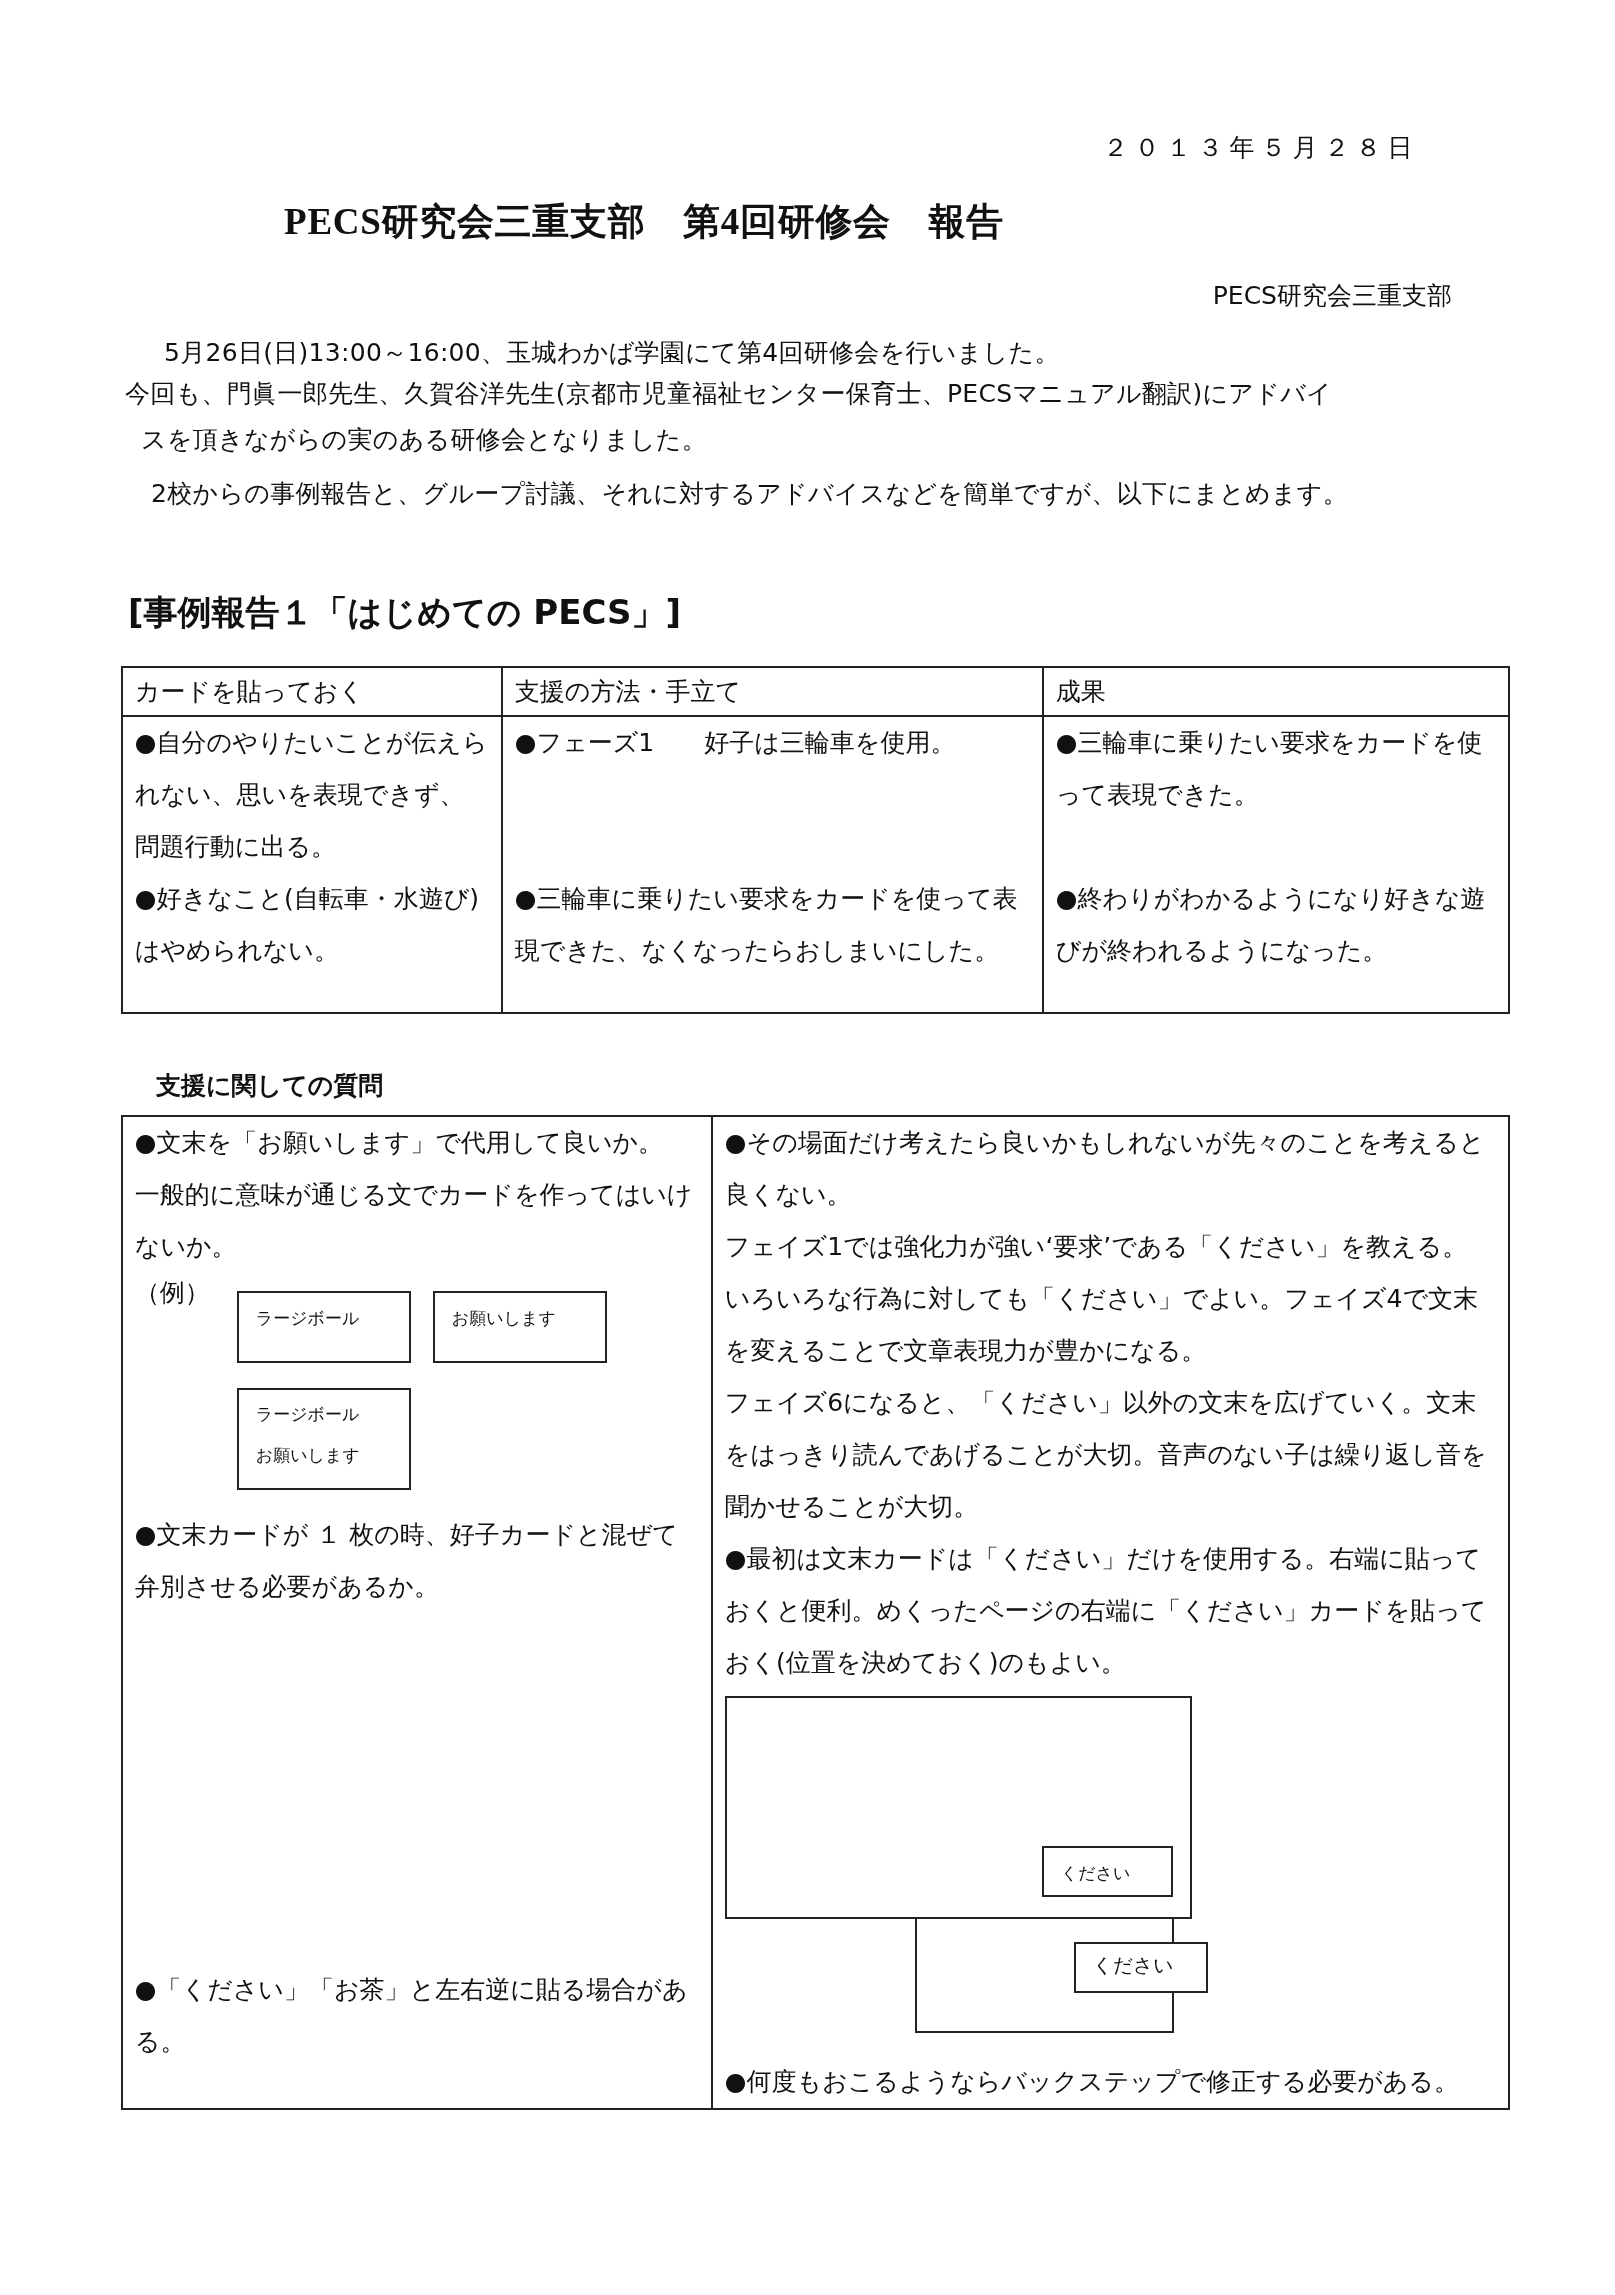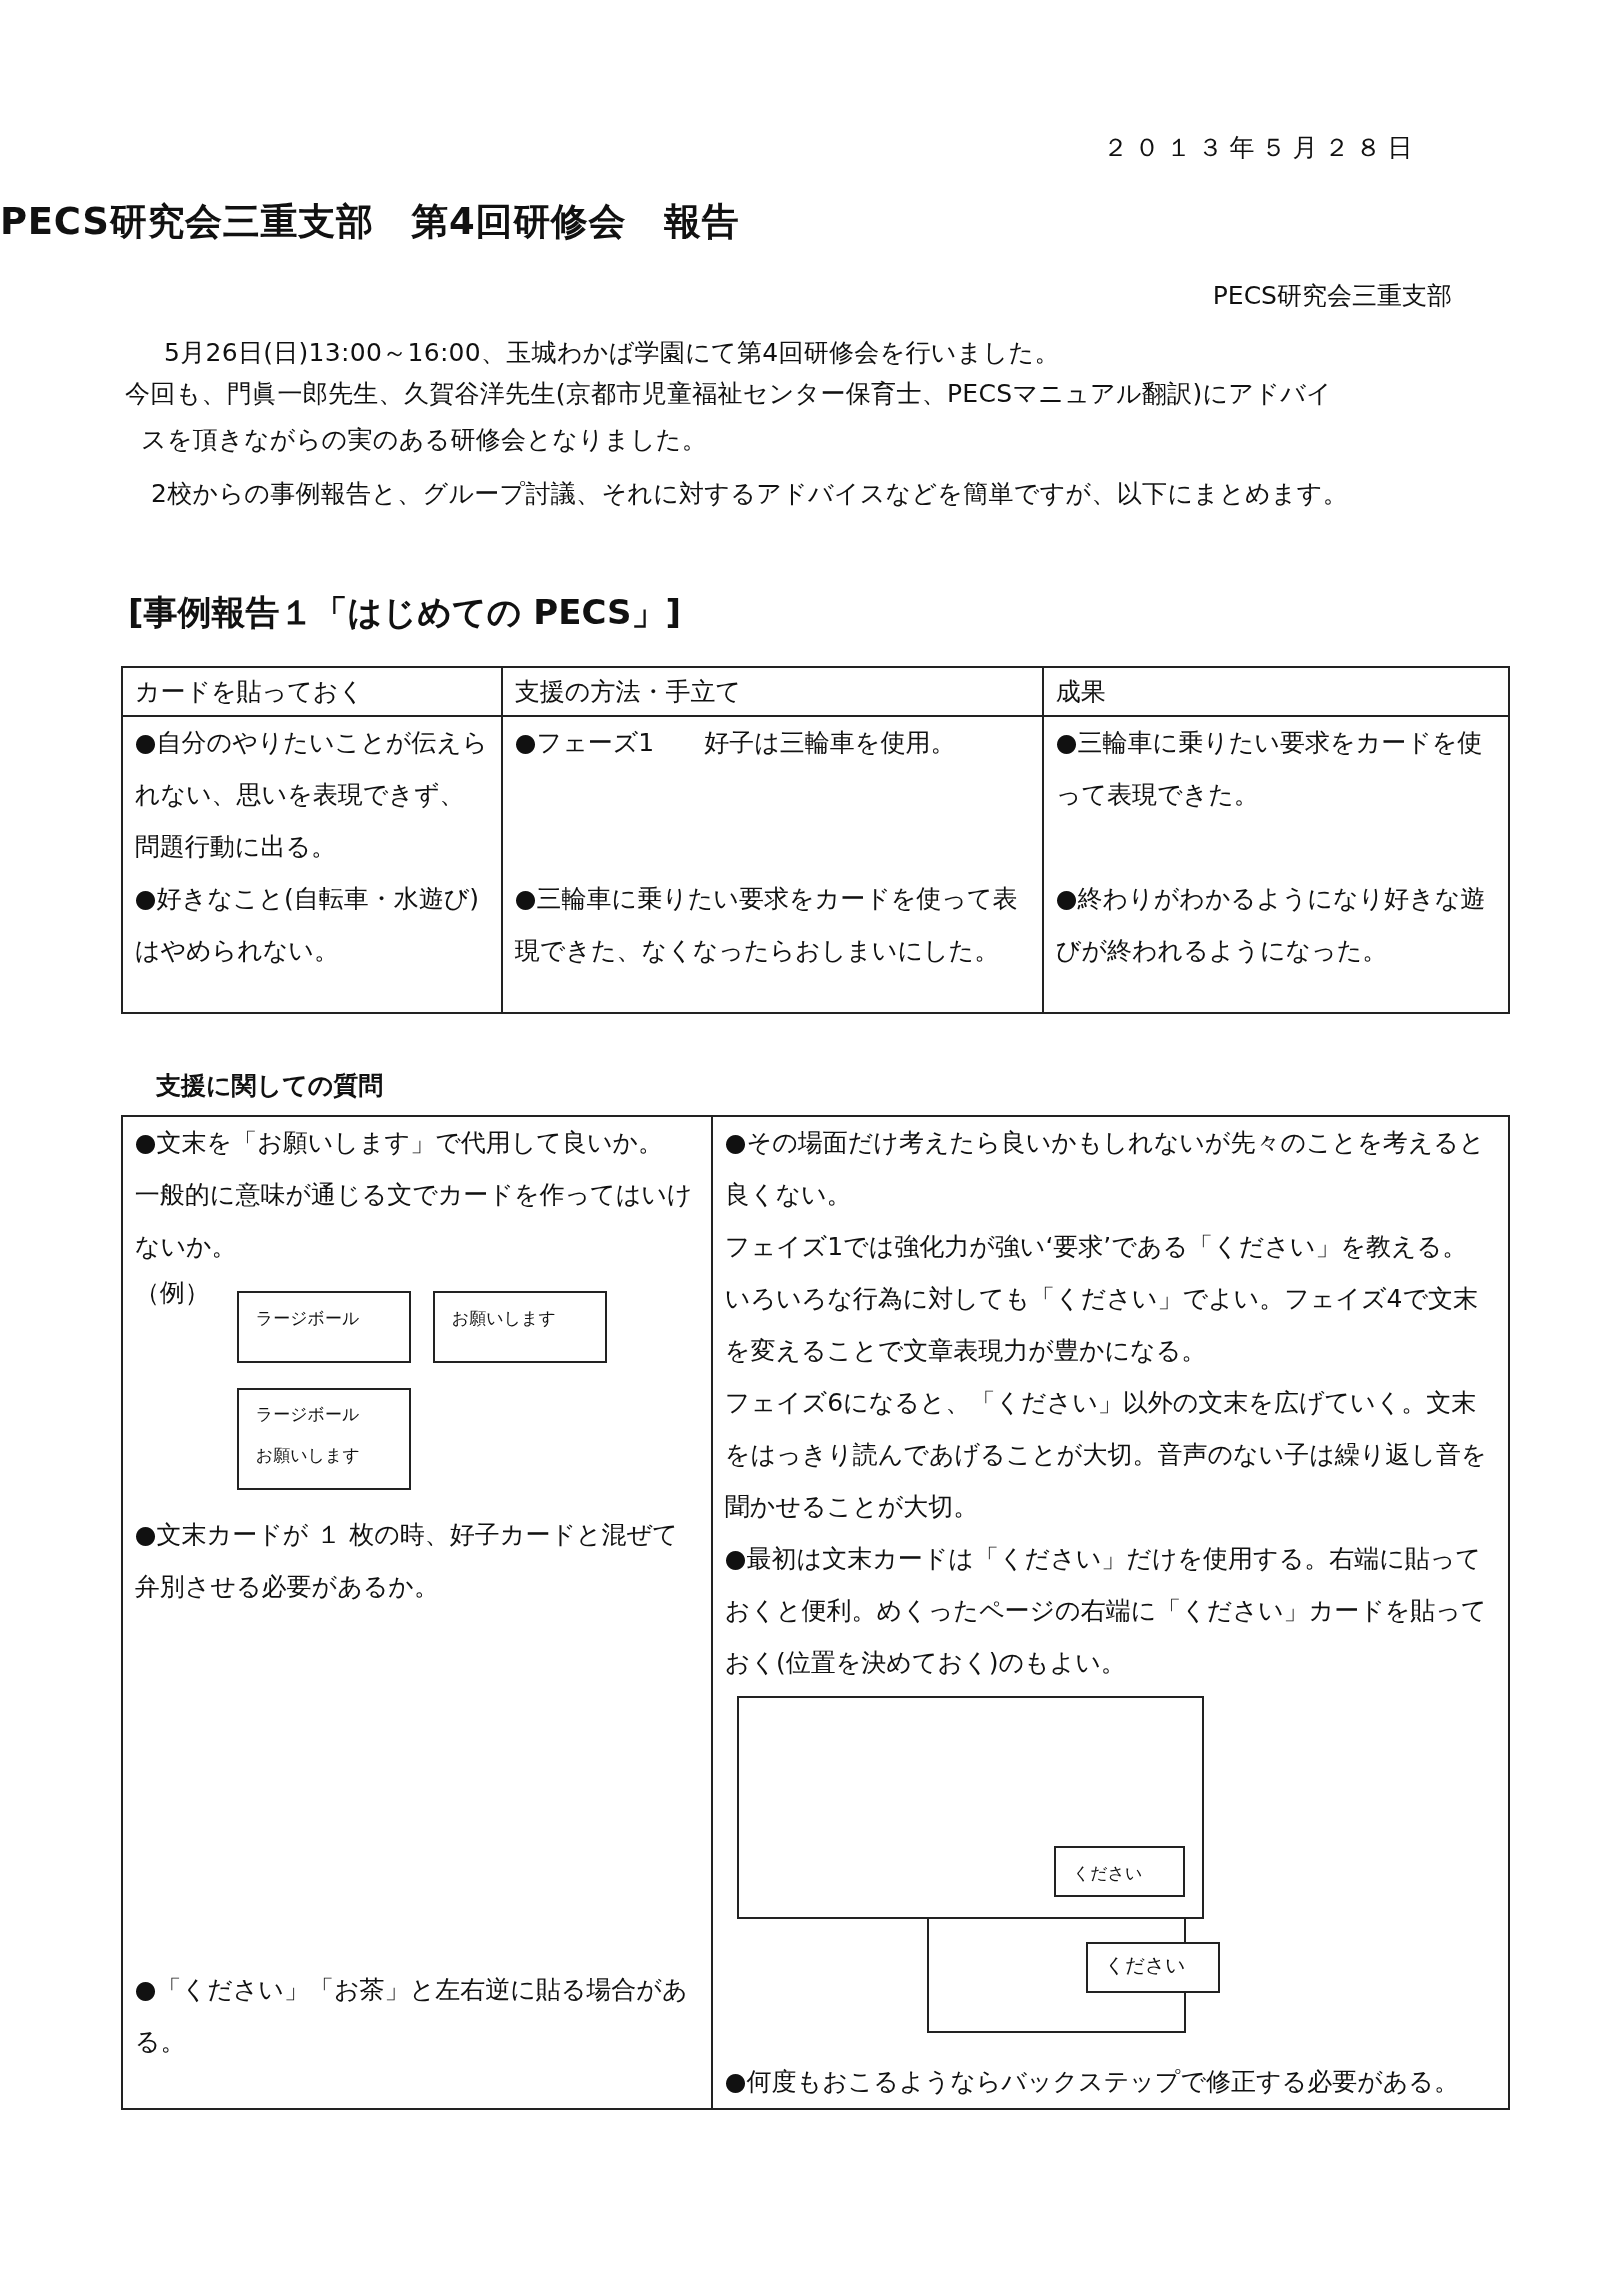--- a/index.html
+++ b/index.html
@@ -3,21 +3,21 @@
 <meta charset="utf-8">
 <style>
   html, body { margin: 0; padding: 0; background: #ffffff; }
   body {
     width: 1616px; height: 2295px; position: relative; overflow: hidden;
     font-family: "DejaVu Sans", "Liberation Sans", sans-serif;
     color: #111111;
   }
   .abs { position: absolute; white-space: nowrap; }
   #date { right: 197px; top: 131px; font-size: 25px; letter-spacing: 6.6px; }
-  #title { left: 0; width: 1288px; top: 197px; font-size: 37px; font-weight: bold; letter-spacing: 0.7px; }
+  #title { left: 0; width: 1288px; top: 197px; text-align: center; font-size: 37px; font-weight: bold; letter-spacing: 0.7px; font-family: Liberation Serif, serif; }
   #author { right: 164px; top: 279px; font-size: 25px; text-align: center; }
   .para { position: absolute; left: 125px; font-size: 25px; white-space: nowrap; letter-spacing: 0.3px; }
   #p1 { top: 336px; left: 164px; }
   #p2 { top: 377px; }
   #p3 { top: 423px; margin-left: 16px; }
   #p4 { top: 477px; left: 151px; }
   #case-heading { left: 128px; top: 590px; font-size: 34px; font-weight: bold; }
 
   table.grid { position: absolute; border-collapse: collapse; table-layout: fixed; }
   table.grid td, table.grid th {
@@ -38,21 +38,21 @@
 
   .card {
     position: absolute; border: 2px solid #222; background: #fff;
     font-size: 17px; line-height: 26px; padding: 12px 17px; box-sizing: border-box;
     font-family: "DejaVu Sans", sans-serif; white-space: nowrap;
   }
   .example-area { position: relative; height: 236px; }
   .example-label { position: absolute; left: 0; top: 0; line-height: 39px; }
 
   .pages { position: relative; height: 367px; }
-  .page { position: absolute; border: 2px solid #222; background: #fff; box-sizing: border-box; margin-left: 12px; }
+  .page { position: absolute; border: 2px solid #222; background: #fff; box-sizing: border-box; }
 </style>
 </head>
 <body>
 
 <div class="abs" id="date">２０１３年５月２８日</div>
 <div class="abs" id="title">PECS研究会三重支部　第4回研修会　報告</div>
 <div class="abs" id="author">PECS研究会三重支部</div>
 
 <div class="para" id="p1">5月26日(日)13:00～16:00、玉城わかば学園にて第4回研修会を行いました。</div>
 <div class="para" id="p2">今回も、門眞一郎先生、久賀谷洋先生(京都市児童福祉センター保育士、PECSマニュアル翻訳)にアドバイ</div>

